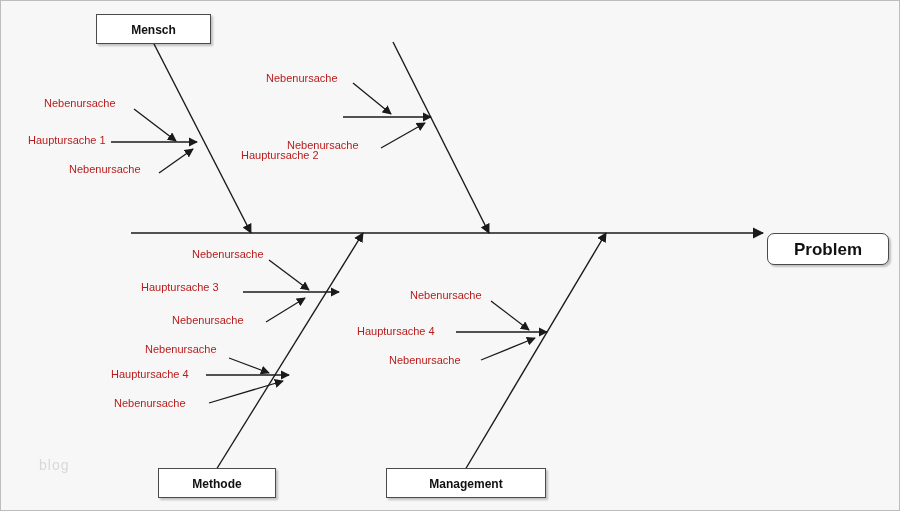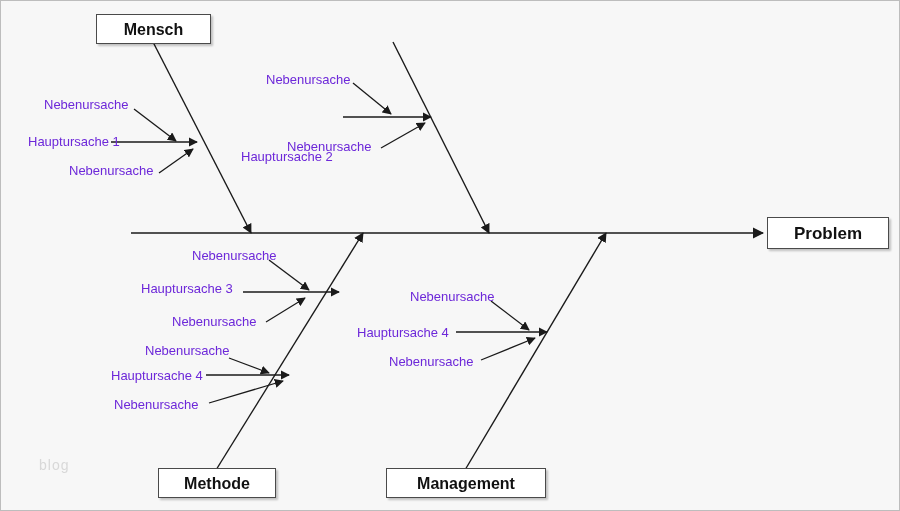--- a/index.html
+++ b/index.html
@@ -24,21 +24,21 @@
     width: 900px;
     height: 511px;
     pointer-events: none;
   }
   .cat-box {
     position: absolute;
     background: #ffffff;
     border: 1px solid #4a4a4a;
     box-shadow: 2px 2px 2px rgba(0,0,0,0.22);
     font-weight: bold;
-    font-size: 16px;
+    font-size: 12px;
     color: #111111;
     text-align: center;
     line-height: 30px;
     height: 30px;
     box-sizing: border-box;
   }
   .problem-box {
     position: absolute;
     background: #ffffff;
     border: 1px solid #4a4a4a;
@@ -46,22 +46,22 @@
     font-weight: bold;
     font-size: 17px;
     color: #111111;
     text-align: center;
     line-height: 32px;
     height: 32px;
     box-sizing: border-box;
   }
   .lbl {
     position: absolute;
-    font-size: 13px;
-    color: #6d28d9;
+    font-size: 11px;
+    color: #b91c1c;
     white-space: nowrap;
   }
   .watermark {
     position: absolute;
     left: 38px;
     top: 456px;
     font-size: 14px;
     color: #d8d8d8;
     letter-spacing: 1px;
   }
@@ -103,21 +103,21 @@
 
     <line x1="455" y1="331" x2="546" y2="331" stroke="#1a1a1a" stroke-width="1.3" marker-end="url(#arrow)"></line>
     <line x1="490" y1="300" x2="528" y2="329" stroke="#1a1a1a" stroke-width="1.3" marker-end="url(#arrow)"></line>
     <line x1="480" y1="359" x2="534" y2="337" stroke="#1a1a1a" stroke-width="1.3" marker-end="url(#arrow)"></line>
   </svg>
 
   <div class="cat-box" style="left:95px; top:13px; width:115px;">Mensch</div>
   <div class="cat-box" style="left:157px; top:467px; width:118px;">Methode</div>
   <div class="cat-box" style="left:385px; top:467px; width:160px;">Management</div>
 
-  <div class="problem-box" style="left:766px; top:216px; width:122px;">Problem</div>
+  <div class="problem-box" style="left:766px; top:232px; width:122px;border-radius:7px;">Problem</div>
 
   <div class="lbl" style="left:43px; top:96px;">Nebenursache</div>
   <div class="lbl" style="left:27px; top:133px;">Hauptursache 1</div>
   <div class="lbl" style="left:68px; top:162px;">Nebenursache</div>
 
   <div class="lbl" style="left:265px; top:71px;">Nebenursache</div>
   <div class="lbl" style="left:240px; top:108px;margin-top:40px;">Hauptursache 2</div>
   <div class="lbl" style="left:286px; top:138px;">Nebenursache</div>
 
   <div class="lbl" style="left:191px; top:247px;">Nebenursache</div>

